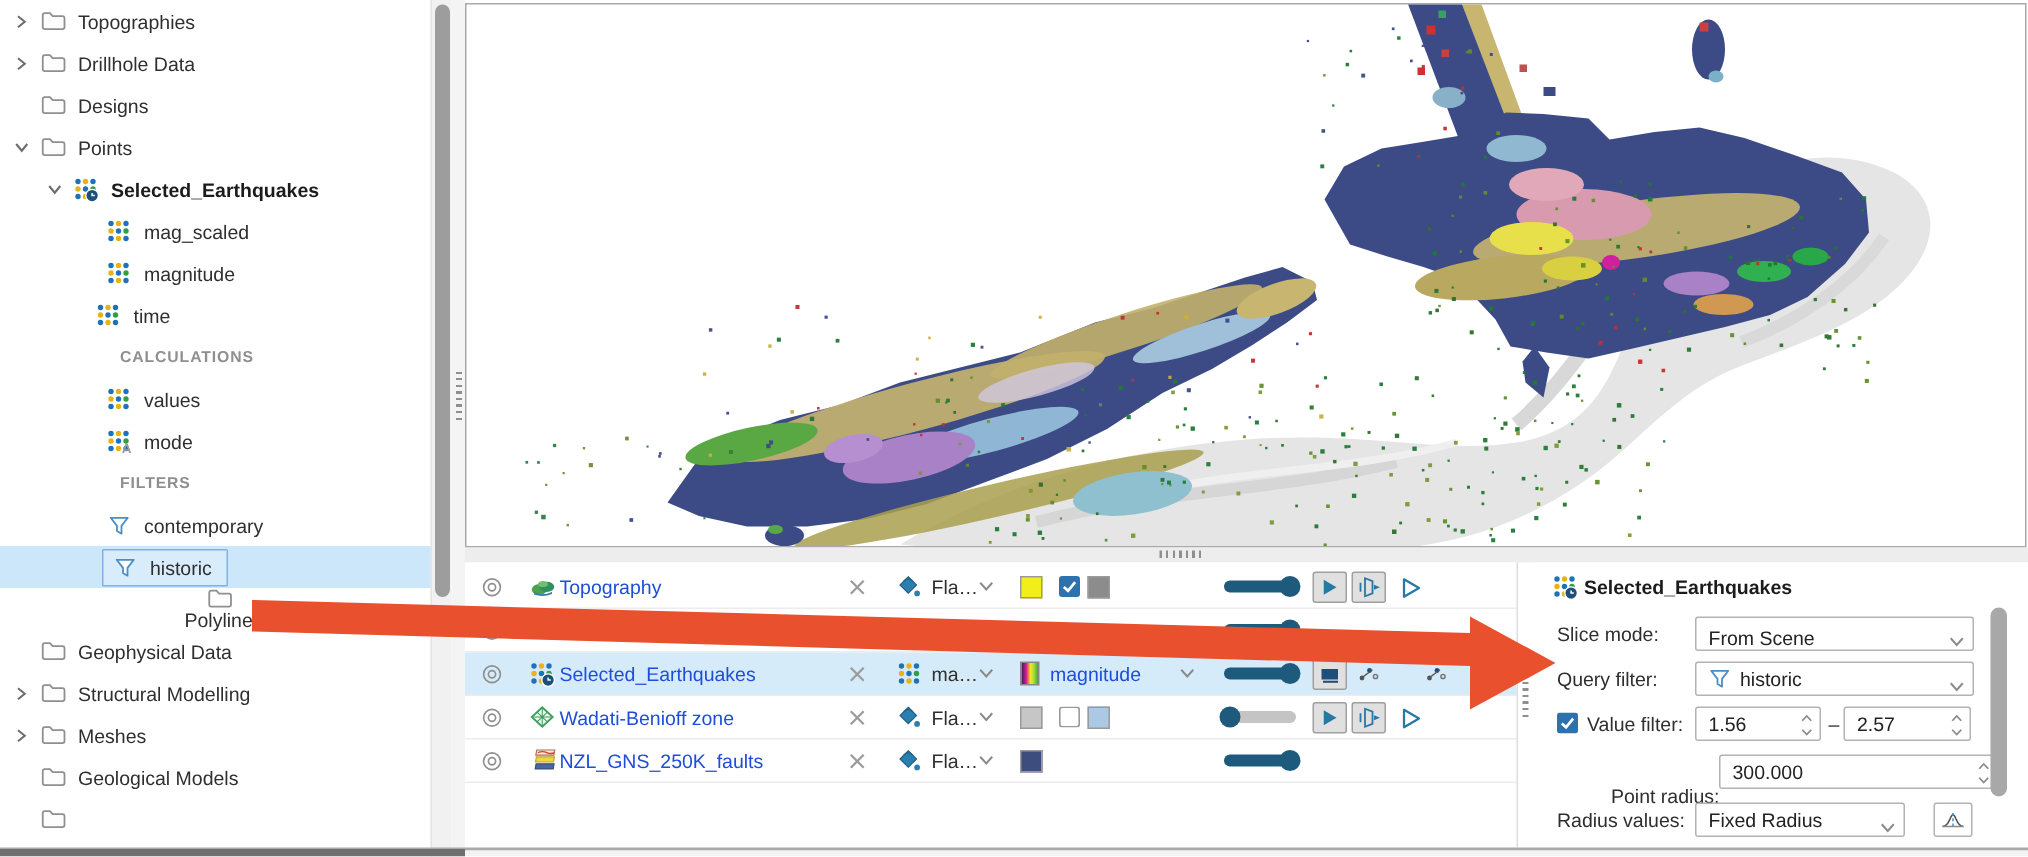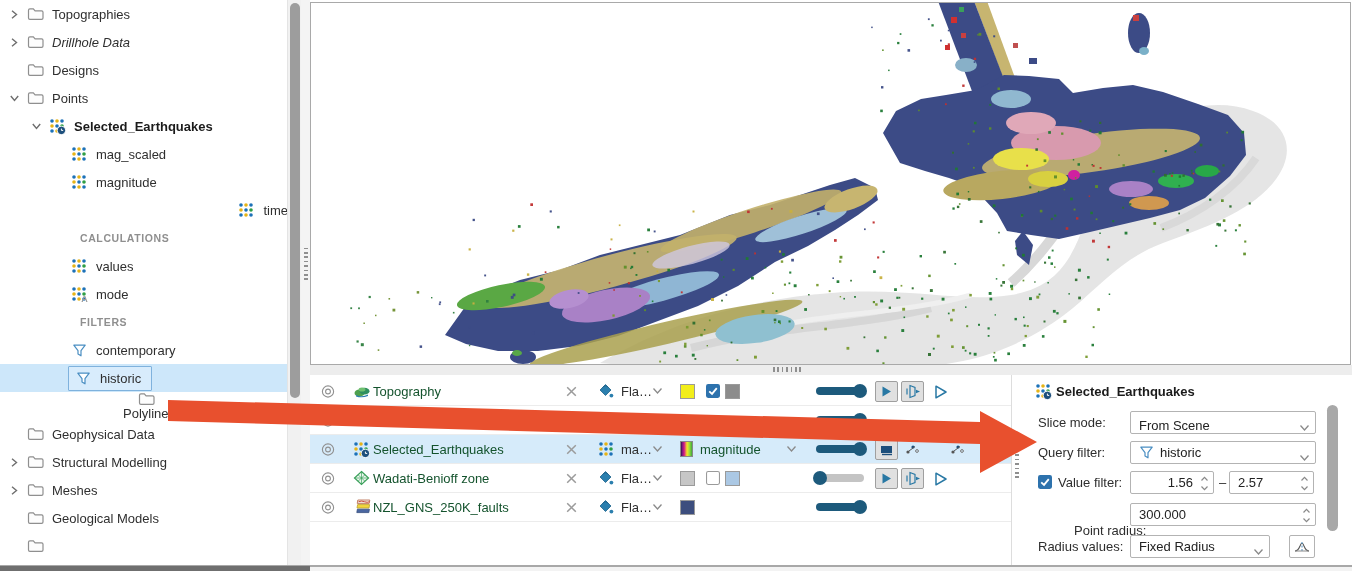--- a/index.html
+++ b/index.html
@@ -28,21 +28,21 @@
             border:1px solid #a9a9a9;box-sizing:border-box;}
   .bottom-strip{position:absolute;left:310px;top:365px;width:1042px;height:10px;background:#ededed;}
   .hgrip{position:absolute;left:463px;top:2px;width:28px;height:5px;
          background:repeating-linear-gradient(90deg,#8f8f8f 0 1.6px,transparent 1.6px 4.4px);}
   
   .layers{position:absolute;left:310px;top:375px;width:702px;height:190px;background:#fff;
           border-right:1px solid #ddd;box-sizing:border-box;}
   .lrow{height:28px;position:relative;border-bottom:1px solid #ececec;}
   .lrow.selected{background:#d6ebfa;}
   .labs{position:absolute;display:flex;align-items:center;height:28px;top:0;}
-  .lname{color:#14532d;}
+  .lname{color:#1d4ed8;}
   .lprefix{color:#666;}
   .swatch{position:absolute;top:7px;width:15px;height:15px;border:1px solid #9a9a9a;box-sizing:border-box;}
   .ramp{position:absolute;top:6px;width:13px;height:16px;border:1px solid #888;box-sizing:border-box;
         background:linear-gradient(90deg,#3a0a57 0%,#8a1c7c 14%,#d4148c 28%,#f5e626 55%,#9edd3a 76%,#40a83c 100%);}
   .sl-track{position:absolute;top:10px;width:48px;height:8px;border-radius:4px;}
   .sl-knob{position:absolute;top:7px;width:14px;height:14px;border-radius:50%;background:#1d5a7c;}
   .lbtn{position:absolute;top:4px;width:23px;height:21px;display:flex;align-items:center;justify-content:center;
         box-sizing:border-box;}
   .lbtn.pressed{background:#e0e0e0;border:1px solid #9f9f9f;border-radius:2px;}
   
@@ -72,21 +72,21 @@
           <polyline points="3,1.8 7.5,5.5 3,9.2" fill="none" stroke="#6e6e6e" stroke-width="1.4"></polyline>
         </svg>
       </span>
       <span class="ticon">
         <svg width="17" height="14" viewBox="0 0 17 14">
           <path d="M1.5 3.2 Q1.5 1.8 2.9 1.8 H6.3 L8.1 3.8 H14.6 Q16 3.8 16 5.2 V11 Q16 12.4 14.6 12.4 H2.9 Q1.5 12.4 1.5 11 Z" fill="#fdfdfd" stroke="#8f8f8f" stroke-width="1.2"></path>
         </svg>
       </span>
       <span class="tlabel">Topographies</span>
     </div>
-    <div class="tree-row" style="padding-left: 4px; font-style: italic;">
+    <div class="tree-row" style="padding-left: 4px;">
       <span class="expander">
         <svg width="10" height="11" viewBox="0 0 10 11">
           <polyline points="3,1.8 7.5,5.5 3,9.2" fill="none" stroke="#6e6e6e" stroke-width="1.4"></polyline>
         </svg>
       </span>
       <span class="ticon">
         <svg width="17" height="14" viewBox="0 0 17 14">
           <path d="M1.5 3.2 Q1.5 1.8 2.9 1.8 H6.3 L8.1 3.8 H14.6 Q16 3.8 16 5.2 V11 Q16 12.4 14.6 12.4 H2.9 Q1.5 12.4 1.5 11 Z" fill="#fdfdfd" stroke="#8f8f8f" stroke-width="1.2"></path>
         </svg>
       </span>
@@ -164,21 +164,21 @@
           <circle cx="3" cy="8" r="1.8" fill="#e6b417"></circle>
           <circle cx="8" cy="8" r="1.8" fill="#1d72b8"></circle>
           <circle cx="13" cy="8" r="1.8" fill="#2f9e44"></circle>
           <circle cx="3" cy="13" r="1.8" fill="#1d72b8"></circle>
           <circle cx="8" cy="13" r="1.8" fill="#e6b417"></circle>
           <circle cx="13" cy="13" r="1.8" fill="#1d72b8"></circle>
         </svg>
       </span>
       <span class="tlabel">magnitude</span>
     </div>
-    <div class="tree-row" style="padding-left: 41px; justify-content: flex-end;">
+    <div class="tree-row" style="padding-left: 41px;">
       <span class="expander"></span>
       <span class="ticon">
         <svg width="17" height="17" viewBox="0 0 17 17">
           <circle cx="3" cy="3" r="1.8" fill="#1d72b8"></circle>
           <circle cx="8" cy="3" r="1.8" fill="#e6b417"></circle>
           <circle cx="13" cy="3" r="1.8" fill="#1d72b8"></circle>
           <circle cx="3" cy="8" r="1.8" fill="#e6b417"></circle>
           <circle cx="8" cy="8" r="1.8" fill="#1d72b8"></circle>
           <circle cx="13" cy="8" r="1.8" fill="#2f9e44"></circle>
           <circle cx="3" cy="13" r="1.8" fill="#1d72b8"></circle>
@@ -1025,38 +1025,38 @@
     <span class="dchev"><svg width="11" height="8" viewBox="0 0 11 8">
           <polyline points="1.5,1.5 5.5,6 9.5,1.5" fill="none" stroke="#8a8a8a" stroke-width="1.3"></polyline>
         </svg></span>
   </div>
 
   <span style="position:absolute;left:16px;top:100px;"><svg width="14" height="14" viewBox="0 0 13 13">
         <rect width="13" height="13" rx="2" fill="#2d72ad"></rect>
         <path d="M3 6.8 L5.6 9.2 L10 3.8" stroke="#fff" stroke-width="1.7" fill="none"></path>
       </svg></span>
   <div class="plabel" style="left:36px;top:100px;">Value filter:</div>
-  <div class="spin" style="left:108px;top:96px;width:84px;justify-content:flex-end;">
+  <div class="spin" style="left:108px;top:96px;width:84px;">
     <span>1.56</span>
     <span class="sarr"><svg width="9" height="17" viewBox="0 0 9 17">
           <polyline points="1.5,5.5 4.5,2.3 7.5,5.5" fill="none" stroke="#8a8a8a" stroke-width="1.2"></polyline>
           <polyline points="1.5,11.5 4.5,14.7 7.5,11.5" fill="none" stroke="#8a8a8a" stroke-width="1.2"></polyline>
         </svg></span>
   </div>
   <div class="plabel" style="left:197px;top:100px;">–</div>
   <div class="spin" style="left:207px;top:96px;width:85px;">
     <span>2.57</span>
     <span class="sarr"><svg width="9" height="17" viewBox="0 0 9 17">
           <polyline points="1.5,5.5 4.5,2.3 7.5,5.5" fill="none" stroke="#8a8a8a" stroke-width="1.2"></polyline>
           <polyline points="1.5,11.5 4.5,14.7 7.5,11.5" fill="none" stroke="#8a8a8a" stroke-width="1.2"></polyline>
         </svg></span>
   </div>
 
   <div class="plabel" style="top:148px;margin-left:36px;">Point radius:</div>
-  <div class="spin" style="left:108px;top:128px;width:186px;">
+  <div class="spin" style="left:124px;top:128px;width:186px;">
     <span>300.000</span>
     <span class="sarr"><svg width="9" height="17" viewBox="0 0 9 17">
           <polyline points="1.5,5.5 4.5,2.3 7.5,5.5" fill="none" stroke="#8a8a8a" stroke-width="1.2"></polyline>
           <polyline points="1.5,11.5 4.5,14.7 7.5,11.5" fill="none" stroke="#8a8a8a" stroke-width="1.2"></polyline>
         </svg></span>
   </div>
 
   <div class="plabel" style="top:164px;">Radius values:</div>
   <div class="drop" style="left:108px;top:160px;width:140px;">
     <span>Fixed Radius</span>

